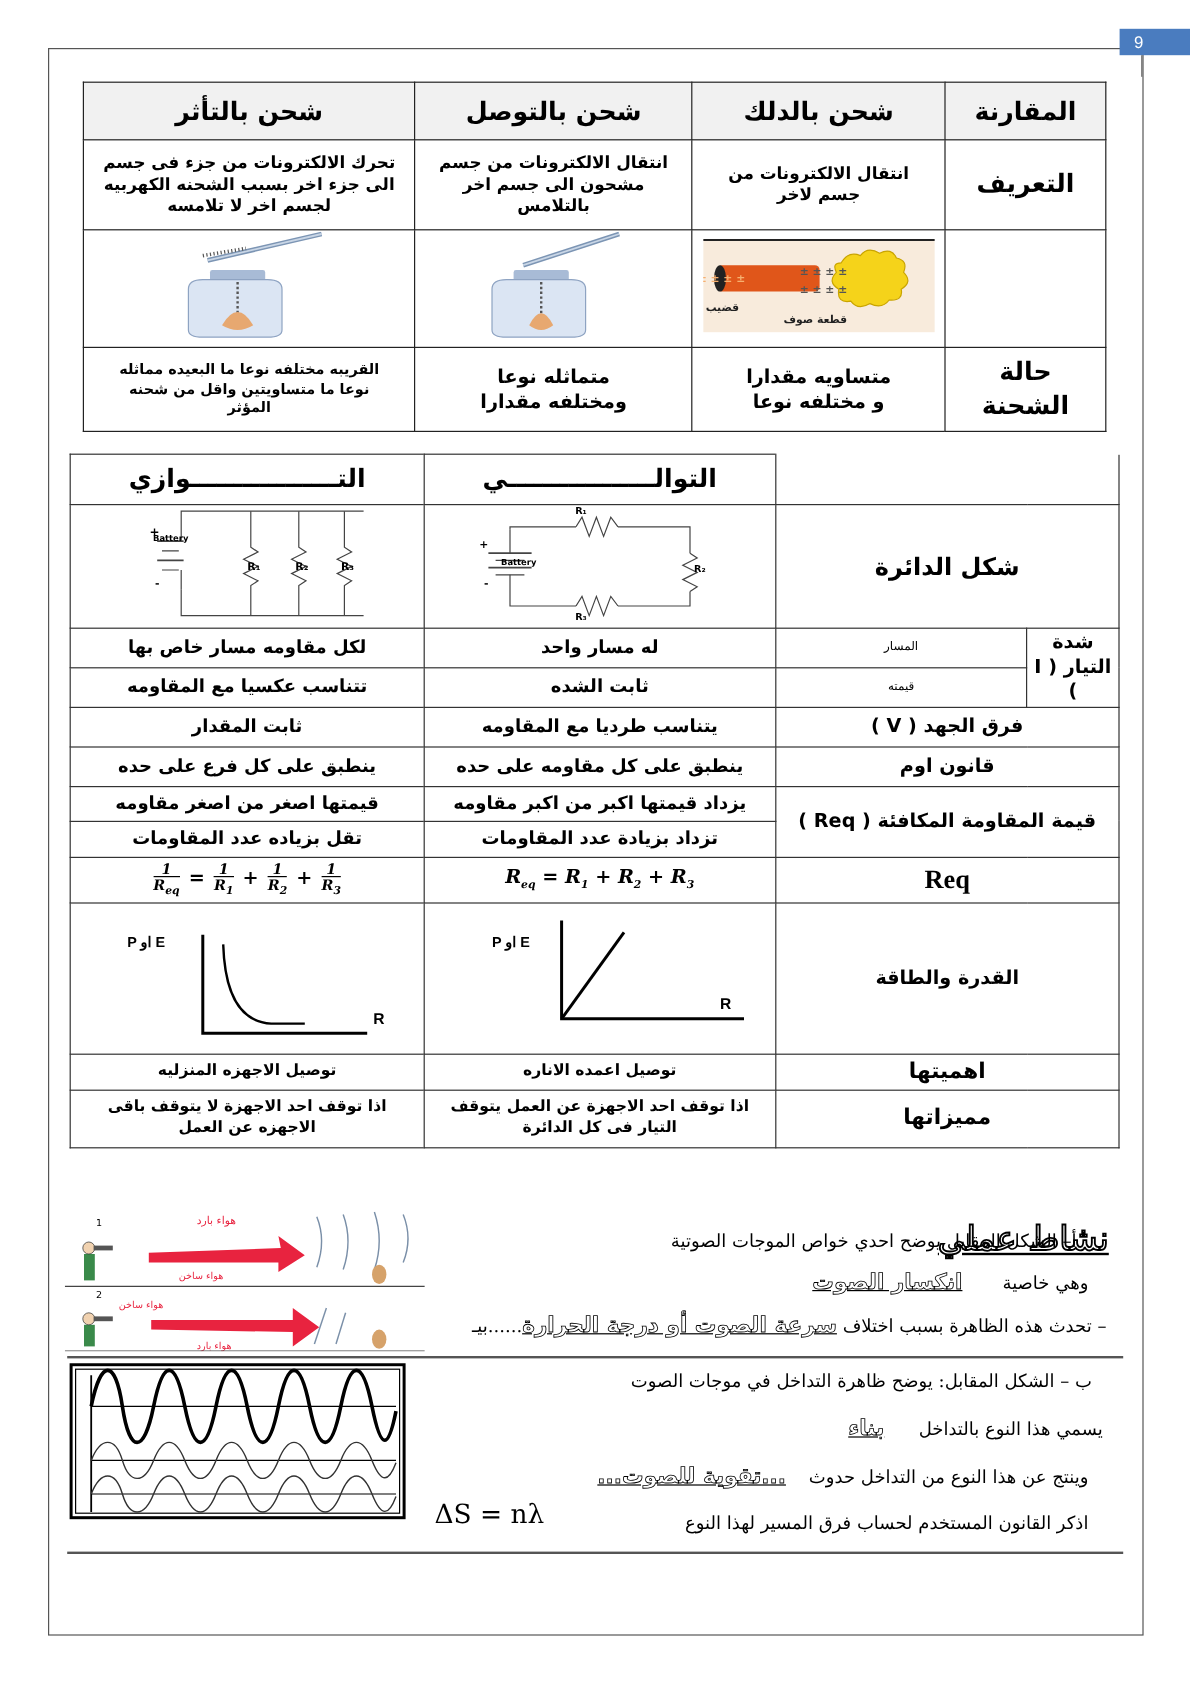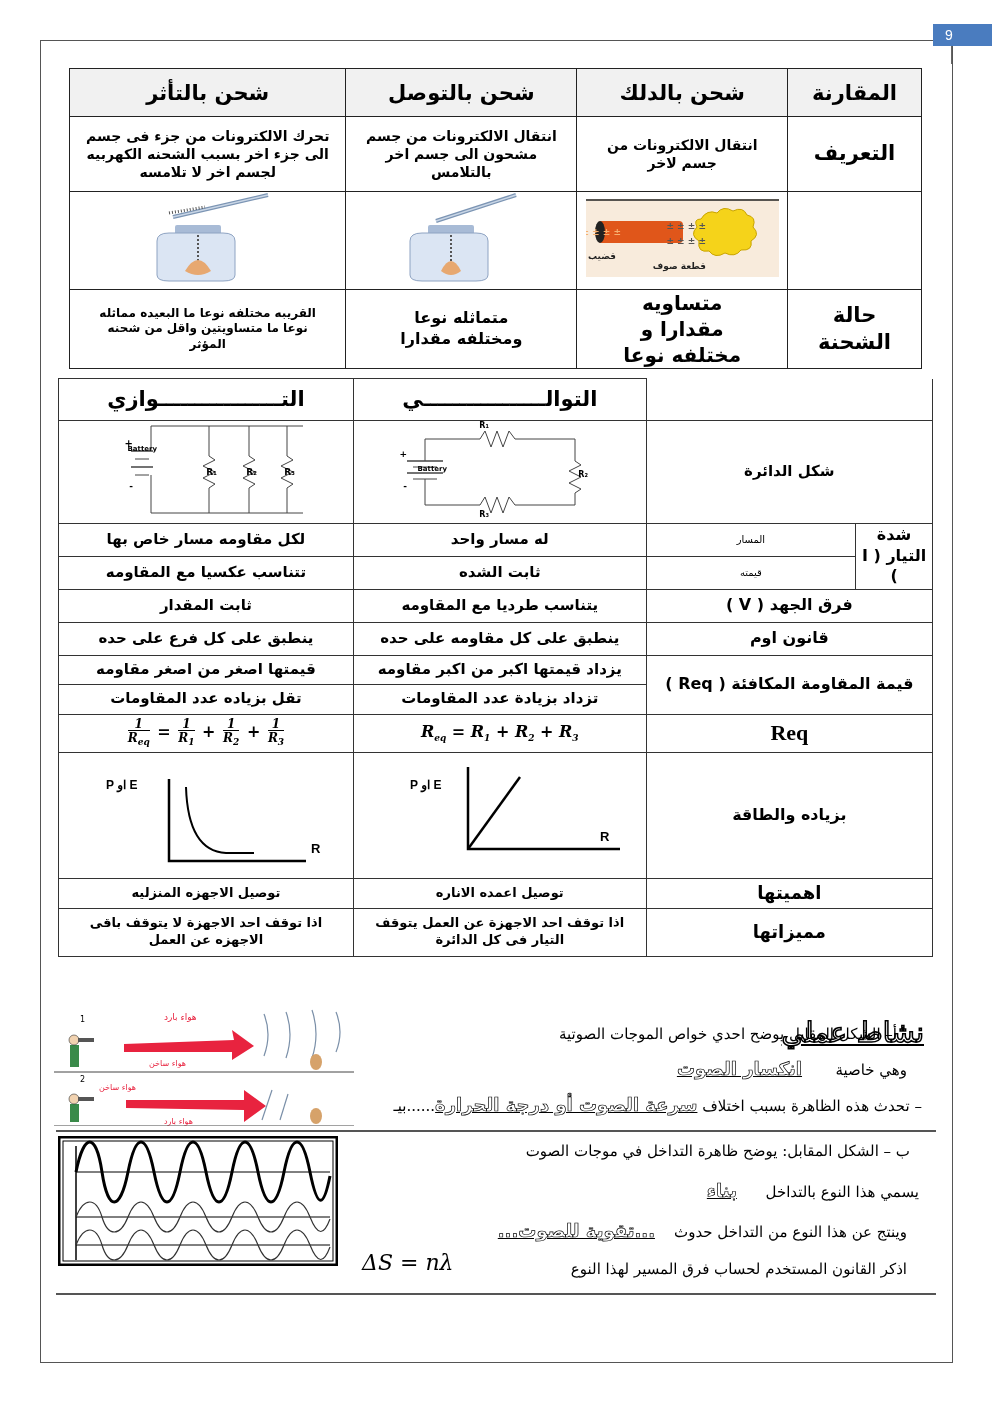--- a/index.html
+++ b/index.html
@@ -26,21 +26,21 @@
   #t2 .formula { font-family: "DejaVu Serif", serif; font-style: italic; font-size: 16px; }
   .frac { display: inline-flex; flex-direction: column; vertical-align: middle; text-align: center; font-size: 12px; line-height: 1; margin: 0 2px; }
   .frac .num { border-bottom: 1px solid #000; padding: 0 1px; }
   .frac .den { padding-top: 1px; }
   sub { font-size: 9px; }
 
   .activity-title { position: absolute; right: 68px; top: 1016px; font-size: 28px; font-weight: bold; text-decoration: underline; font-family: "DejaVu Serif", serif; direction: rtl; -webkit-text-stroke: 0.6px #000; color: #fff; }
   .line { position: absolute; direction: rtl; font-family: "DejaVu Serif", serif; font-size: 15px; white-space: nowrap; }
   .ans { text-decoration: underline; font-family: "DejaVu Sans", sans-serif; font-size: 18px; color: #fff; -webkit-text-stroke: 0.7px #000; font-weight: bold; }
   .hr { position: absolute; height: 1.5px; background: #555; }
-  .formula-law { position: absolute; left: 362px; top: 1250px; font-family: "DejaVu Serif", serif; font-size: 22px; font-style: italic; }
+  .formula-law { position: absolute; left: 362px; top: 1250px; font-family: "DejaVu Serif", serif; font-size: 22px; }
 </style>
 </head>
 <body>
 
 <div class="page-frame"></div>
 <div class="page-num">9</div>
 <div class="page-num-tick"></div>
 
 <table id="t1">
   <tbody>
@@ -89,42 +89,42 @@
         <line x1="26" y1="20" x2="62" y2="14" stroke="#555" stroke-dasharray="1,2" stroke-width="3"></line>
         <rect x="32" y="32" width="46" height="10" rx="2" fill="#a8bbd6"></rect>
         <path d="M14 48 q0 -8 12 -8 h54 q12 0 12 8 v34 q0 6 -12 6 h-54 q-12 0 -12 -6z" fill="#dbe5f3" stroke="#8ea3c2"></path>
         <line x1="55" y1="42" x2="55" y2="68" stroke="#555" stroke-dasharray="2,2" stroke-width="2"></line>
         <path d="M42 78 q13 -22 26 0 q-13 8 -26 0z" fill="#e7a870"></path>
       </svg>
     </td>
   </tr>
   <tr style="height:70px">
     <td class="rowhead" style="padding:0 30px">حالة الشحنة</td>
-    <td style="padding:0 40px;font-size:20px">متساويه مقدارا و مختلفه نوعا</td>
+    <td style="padding:0 40px;font-size:16px">متساويه مقدارا و مختلفه نوعا</td>
     <td style="padding:0 36px;font-size:16px">متماثله نوعا ومختلفه مقدارا</td>
     <td style="padding:0 24px;font-size:12px">القريبه مختلفه نوعا ما البعيده مماثله نوعا ما متساويتين واقل من شحنه المؤثر</td>
   </tr>
 </tbody>
   </table>
 
 <table id="t2">
   <colgroup>
     <col style="width:77px">
       <col style="width:210px">
       <col style="width:293px">
       <col style="width:295px">
   </colgroup>
   <tbody>
       <tr>
     <td colspan="2" style="border-top:none"></td>
     <td class="hdr">التوالـــــــــــــــــي</td>
     <td class="hdr">التـــــــــــــــــوازي</td>
   </tr>
   <tr style="height:102px">
-    <td colspan="2" class="lbl" style="font-size:15px">شكل الدائرة</td>
+    <td colspan="2" class="lbl" style="font-size:20px">شكل الدائرة</td>
     <td>
       <svg width="230" height="96" viewBox="0 0 230 96">
         <g stroke="#444" fill="none" stroke-width="1">
           <polyline points="40,20 40,18 95,18"></polyline>
           <polyline points="95,18 100,10 106,26 112,10 118,26 124,10 130,18"></polyline>
           <polyline points="130,18 190,18 190,40"></polyline>
           <polyline points="190,40 196,44 184,50 196,56 184,62 196,68 190,72"></polyline>
           <polyline points="190,72 190,84 130,84"></polyline>
           <polyline points="130,84 124,76 118,92 112,76 106,92 100,76 95,84"></polyline>
           <polyline points="95,84 40,84 40,58"></polyline>
@@ -217,21 +217,21 @@
               <span class="den">R<sub>2</sub></span>
             </span> +
         <span class="frac">
               <span class="num">1</span>
               <span class="den">R<sub>3</sub></span>
             </span>
       </span>
     </td>
   </tr>
   <tr style="height:126px">
-    <td colspan="2" class="lbl">بزياده والطاقة</td>
+    <td colspan="2" class="lbl">القدرة والطاقة</td>
     <td>
       <svg width="240" height="110" viewBox="0 0 240 110" style="direction:ltr">
         <text x="30" y="32" font-size="12" font-weight="bold" font-family="Liberation Sans, sans-serif">P او E</text>
         <polyline points="88,10 88,92 240,92" stroke="#000" stroke-width="2.5" fill="none"></polyline>
         <line x1="88" y1="92" x2="140" y2="20" stroke="#000" stroke-width="2.5"></line>
         <text x="220" y="84" font-size="13" font-weight="bold" font-family="Liberation Sans, sans-serif">R</text>
       </svg>
     </td>
     <td>
       <svg width="240" height="110" viewBox="0 0 240 110" style="direction:ltr">

